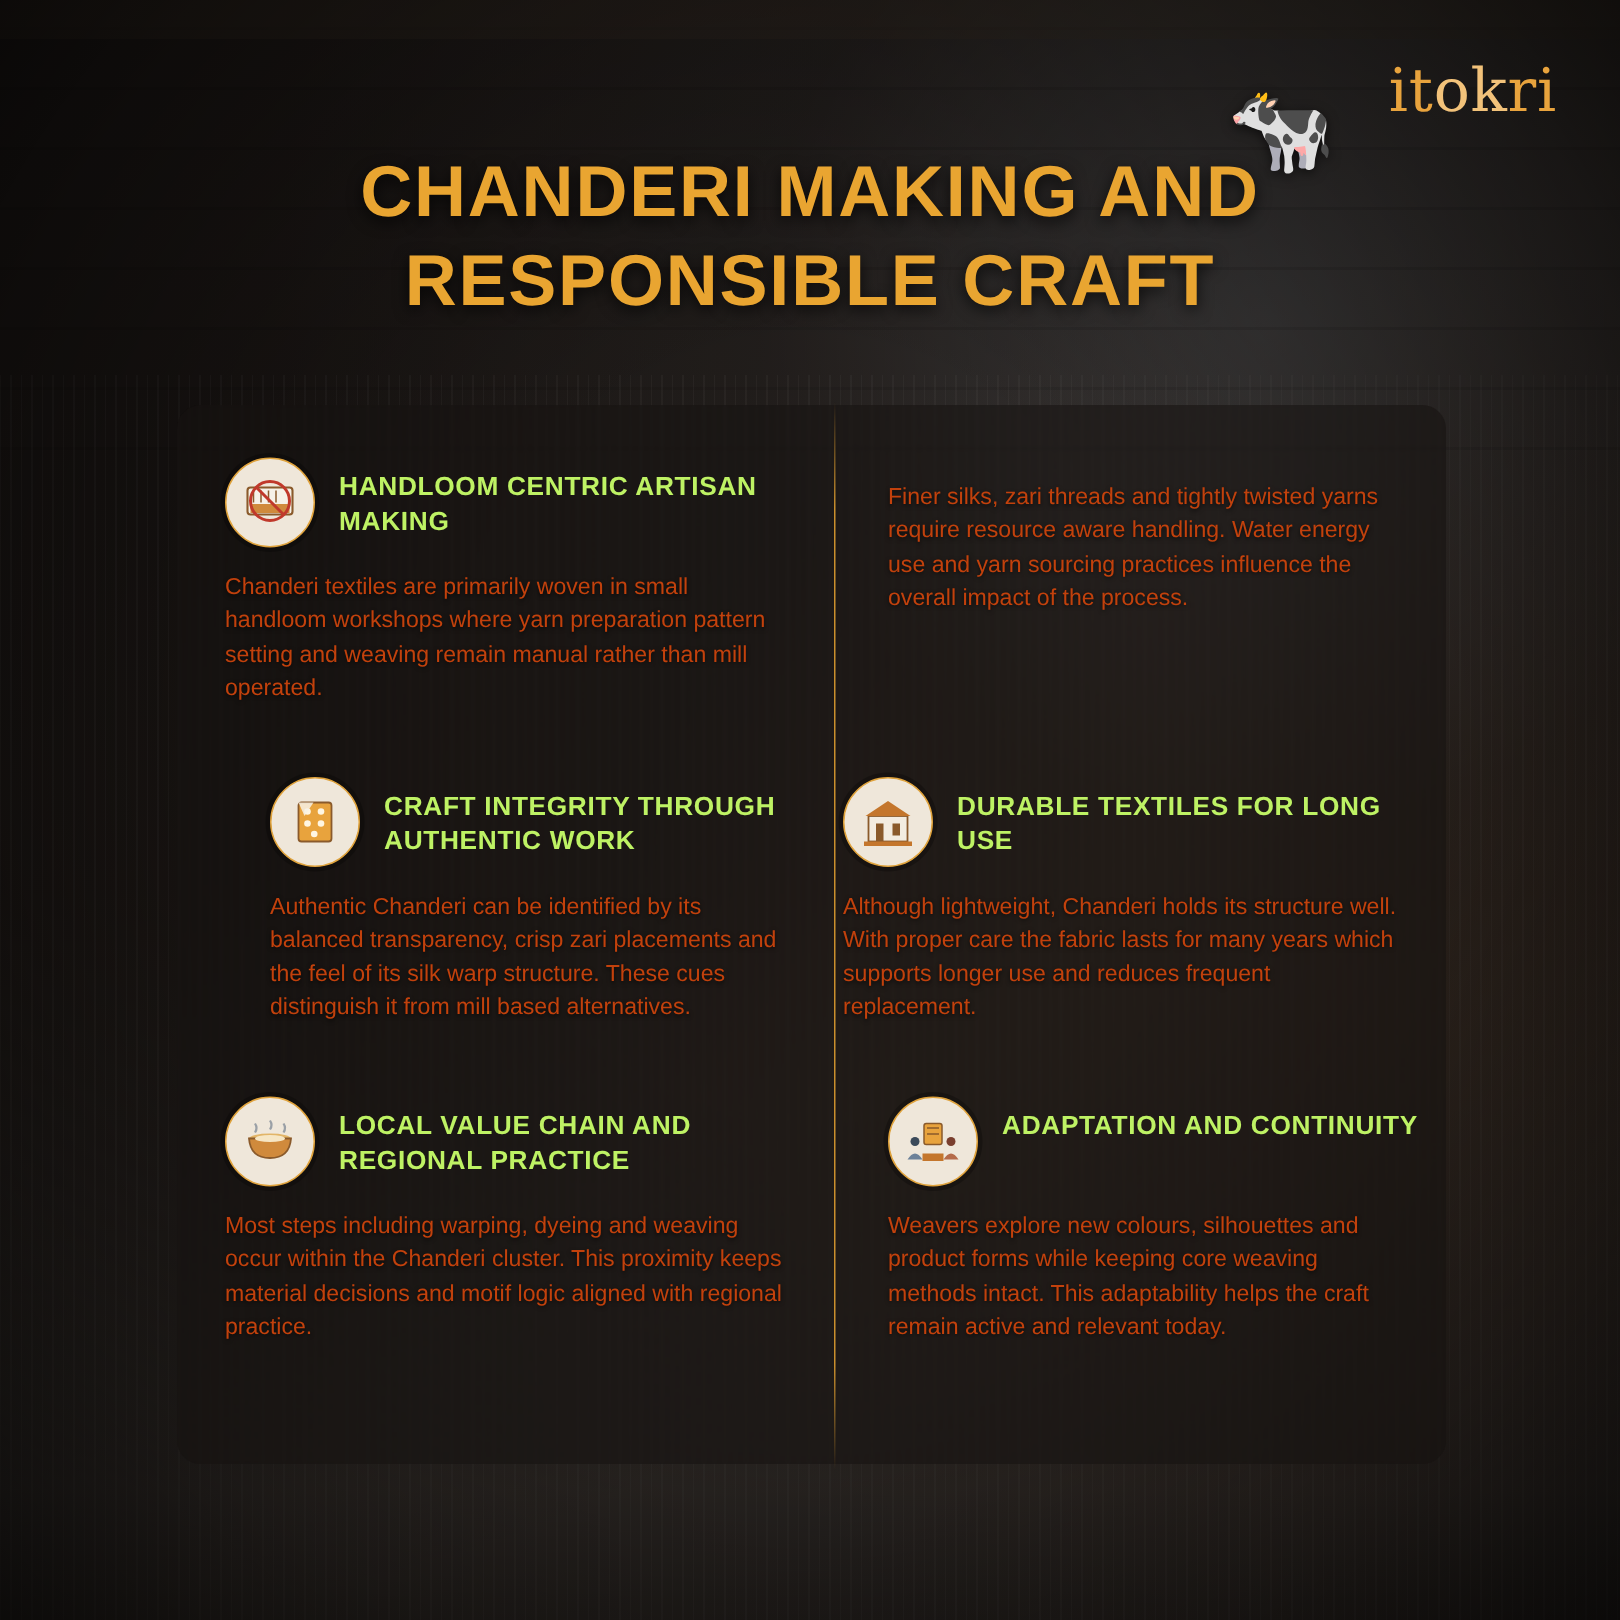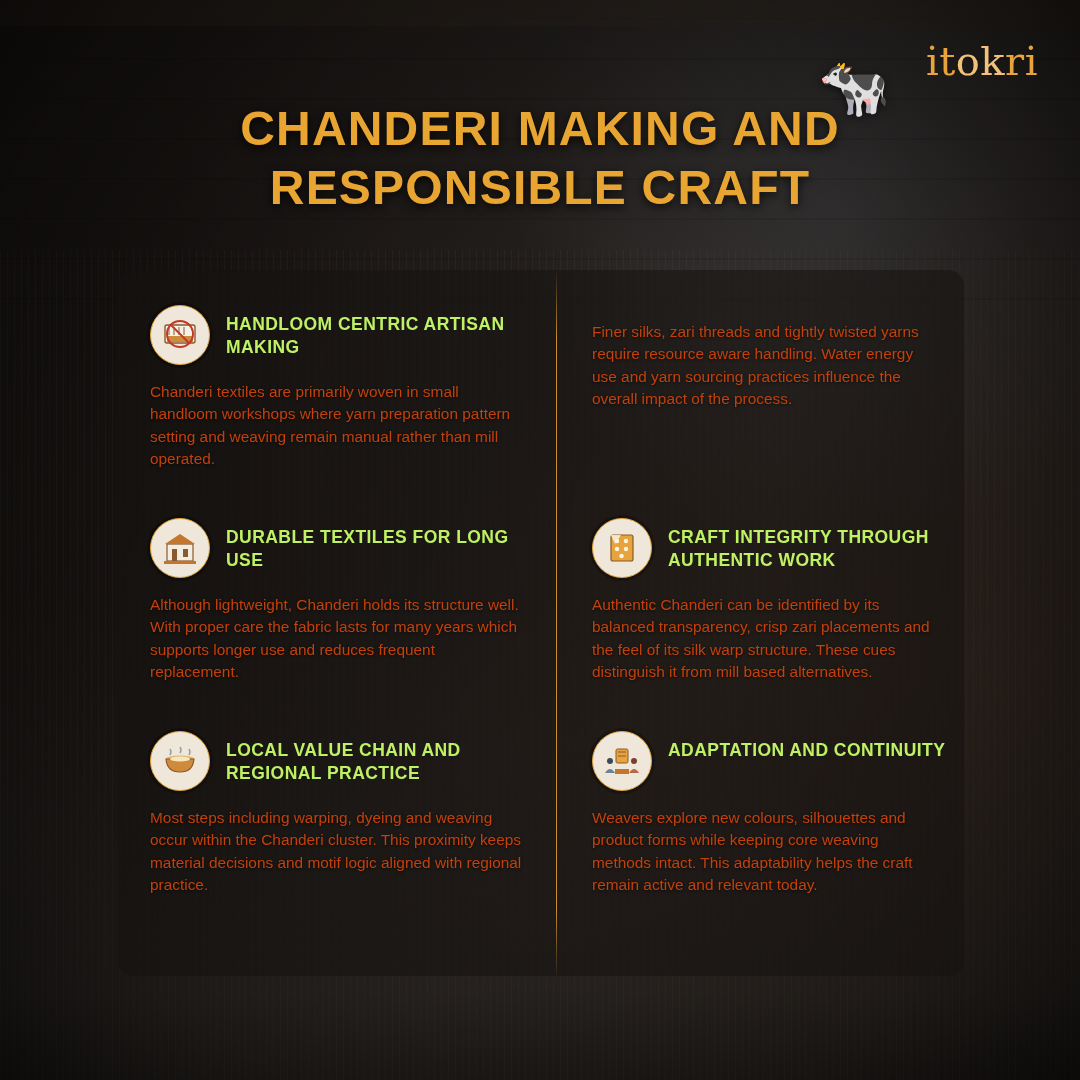--- a/index.html
+++ b/index.html
@@ -165,52 +165,52 @@
       </div>
       <div class="item-title">HANDLOOM CENTRIC ARTISAN MAKING</div>
     </div>
     <div class="item-body">Chanderi textiles are primarily woven in small handloom workshops where yarn preparation pattern setting and weaving remain manual rather than mill operated.</div>
   </div>
 
   <div class="item col-right">
     <div class="item-body">Finer silks, zari threads and tightly twisted yarns require resource aware handling. Water energy use and yarn sourcing practices influence the overall impact of the process.</div>
   </div>
 
-  <div class="item col-left">
-    <div class="item-head">
-      <div class="badge">
-        <svg width="40" height="40" viewBox="0 0 40 40">
-          <rect x="7" y="16" width="26" height="17" fill="#f3ece0" stroke="#8a5a2b" stroke-width="1.2"></rect>
-          <polygon points="20,6 5,16 35,16" fill="#c4762c"></polygon>
-          <rect x="12" y="21" width="5" height="12" fill="#8a5a2b"></rect>
-          <rect x="23" y="21" width="5" height="8" fill="#8a5a2b"></rect>
-          <rect x="4" y="33" width="32" height="3" fill="#c4762c"></rect>
-        </svg>
-      </div>
-      <div class="item-title">DURABLE TEXTILES FOR LONG USE</div>
-    </div>
-    <div class="item-body">Although lightweight, Chanderi holds its structure well. With proper care the fabric lasts for many years which supports longer use and reduces frequent replacement.</div>
-  </div>
-
   <div class="item col-right">
     <div class="item-head">
       <div class="badge">
         <svg width="40" height="40" viewBox="0 0 40 40">
           <rect x="9" y="7" width="22" height="26" rx="2" fill="#e8a33d" stroke="#8a5a2b" stroke-width="1.2"></rect>
           <circle cx="15" cy="13" r="2.2" fill="#fff6e2"></circle>
           <circle cx="24" cy="13" r="2.2" fill="#fff6e2"></circle>
           <circle cx="15" cy="21" r="2.2" fill="#fff6e2"></circle>
           <circle cx="24" cy="21" r="2.2" fill="#fff6e2"></circle>
           <circle cx="19.5" cy="28" r="2.2" fill="#fff6e2"></circle>
           <path d="M9 7 L19 7 L13 16 Z" fill="#f7f2e6" opacity=".85"></path>
         </svg>
       </div>
       <div class="item-title">CRAFT INTEGRITY THROUGH AUTHENTIC WORK</div>
     </div>
     <div class="item-body">Authentic Chanderi can be identified by its balanced transparency, crisp zari placements and the feel of its silk warp structure. These cues distinguish it from mill based alternatives.</div>
+  </div>
+
+  <div class="item col-left">
+    <div class="item-head">
+      <div class="badge">
+        <svg width="40" height="40" viewBox="0 0 40 40">
+          <rect x="7" y="16" width="26" height="17" fill="#f3ece0" stroke="#8a5a2b" stroke-width="1.2"></rect>
+          <polygon points="20,6 5,16 35,16" fill="#c4762c"></polygon>
+          <rect x="12" y="21" width="5" height="12" fill="#8a5a2b"></rect>
+          <rect x="23" y="21" width="5" height="8" fill="#8a5a2b"></rect>
+          <rect x="4" y="33" width="32" height="3" fill="#c4762c"></rect>
+        </svg>
+      </div>
+      <div class="item-title">DURABLE TEXTILES FOR LONG USE</div>
+    </div>
+    <div class="item-body">Although lightweight, Chanderi holds its structure well. With proper care the fabric lasts for many years which supports longer use and reduces frequent replacement.</div>
   </div>
 
   <div class="item col-left">
     <div class="item-head">
       <div class="badge">
         <svg width="40" height="40" viewBox="0 0 40 40">
           <path d="M10 8 q2 3 0 6" stroke="#9aa0a6" stroke-width="1.5" fill="none"></path>
           <path d="M20 6 q2 3 0 6" stroke="#9aa0a6" stroke-width="1.5" fill="none"></path>
           <path d="M29 8 q2 3 0 6" stroke="#9aa0a6" stroke-width="1.5" fill="none"></path>
           <ellipse cx="20" cy="18" rx="14" ry="3.4" fill="#e2b567"></ellipse>

